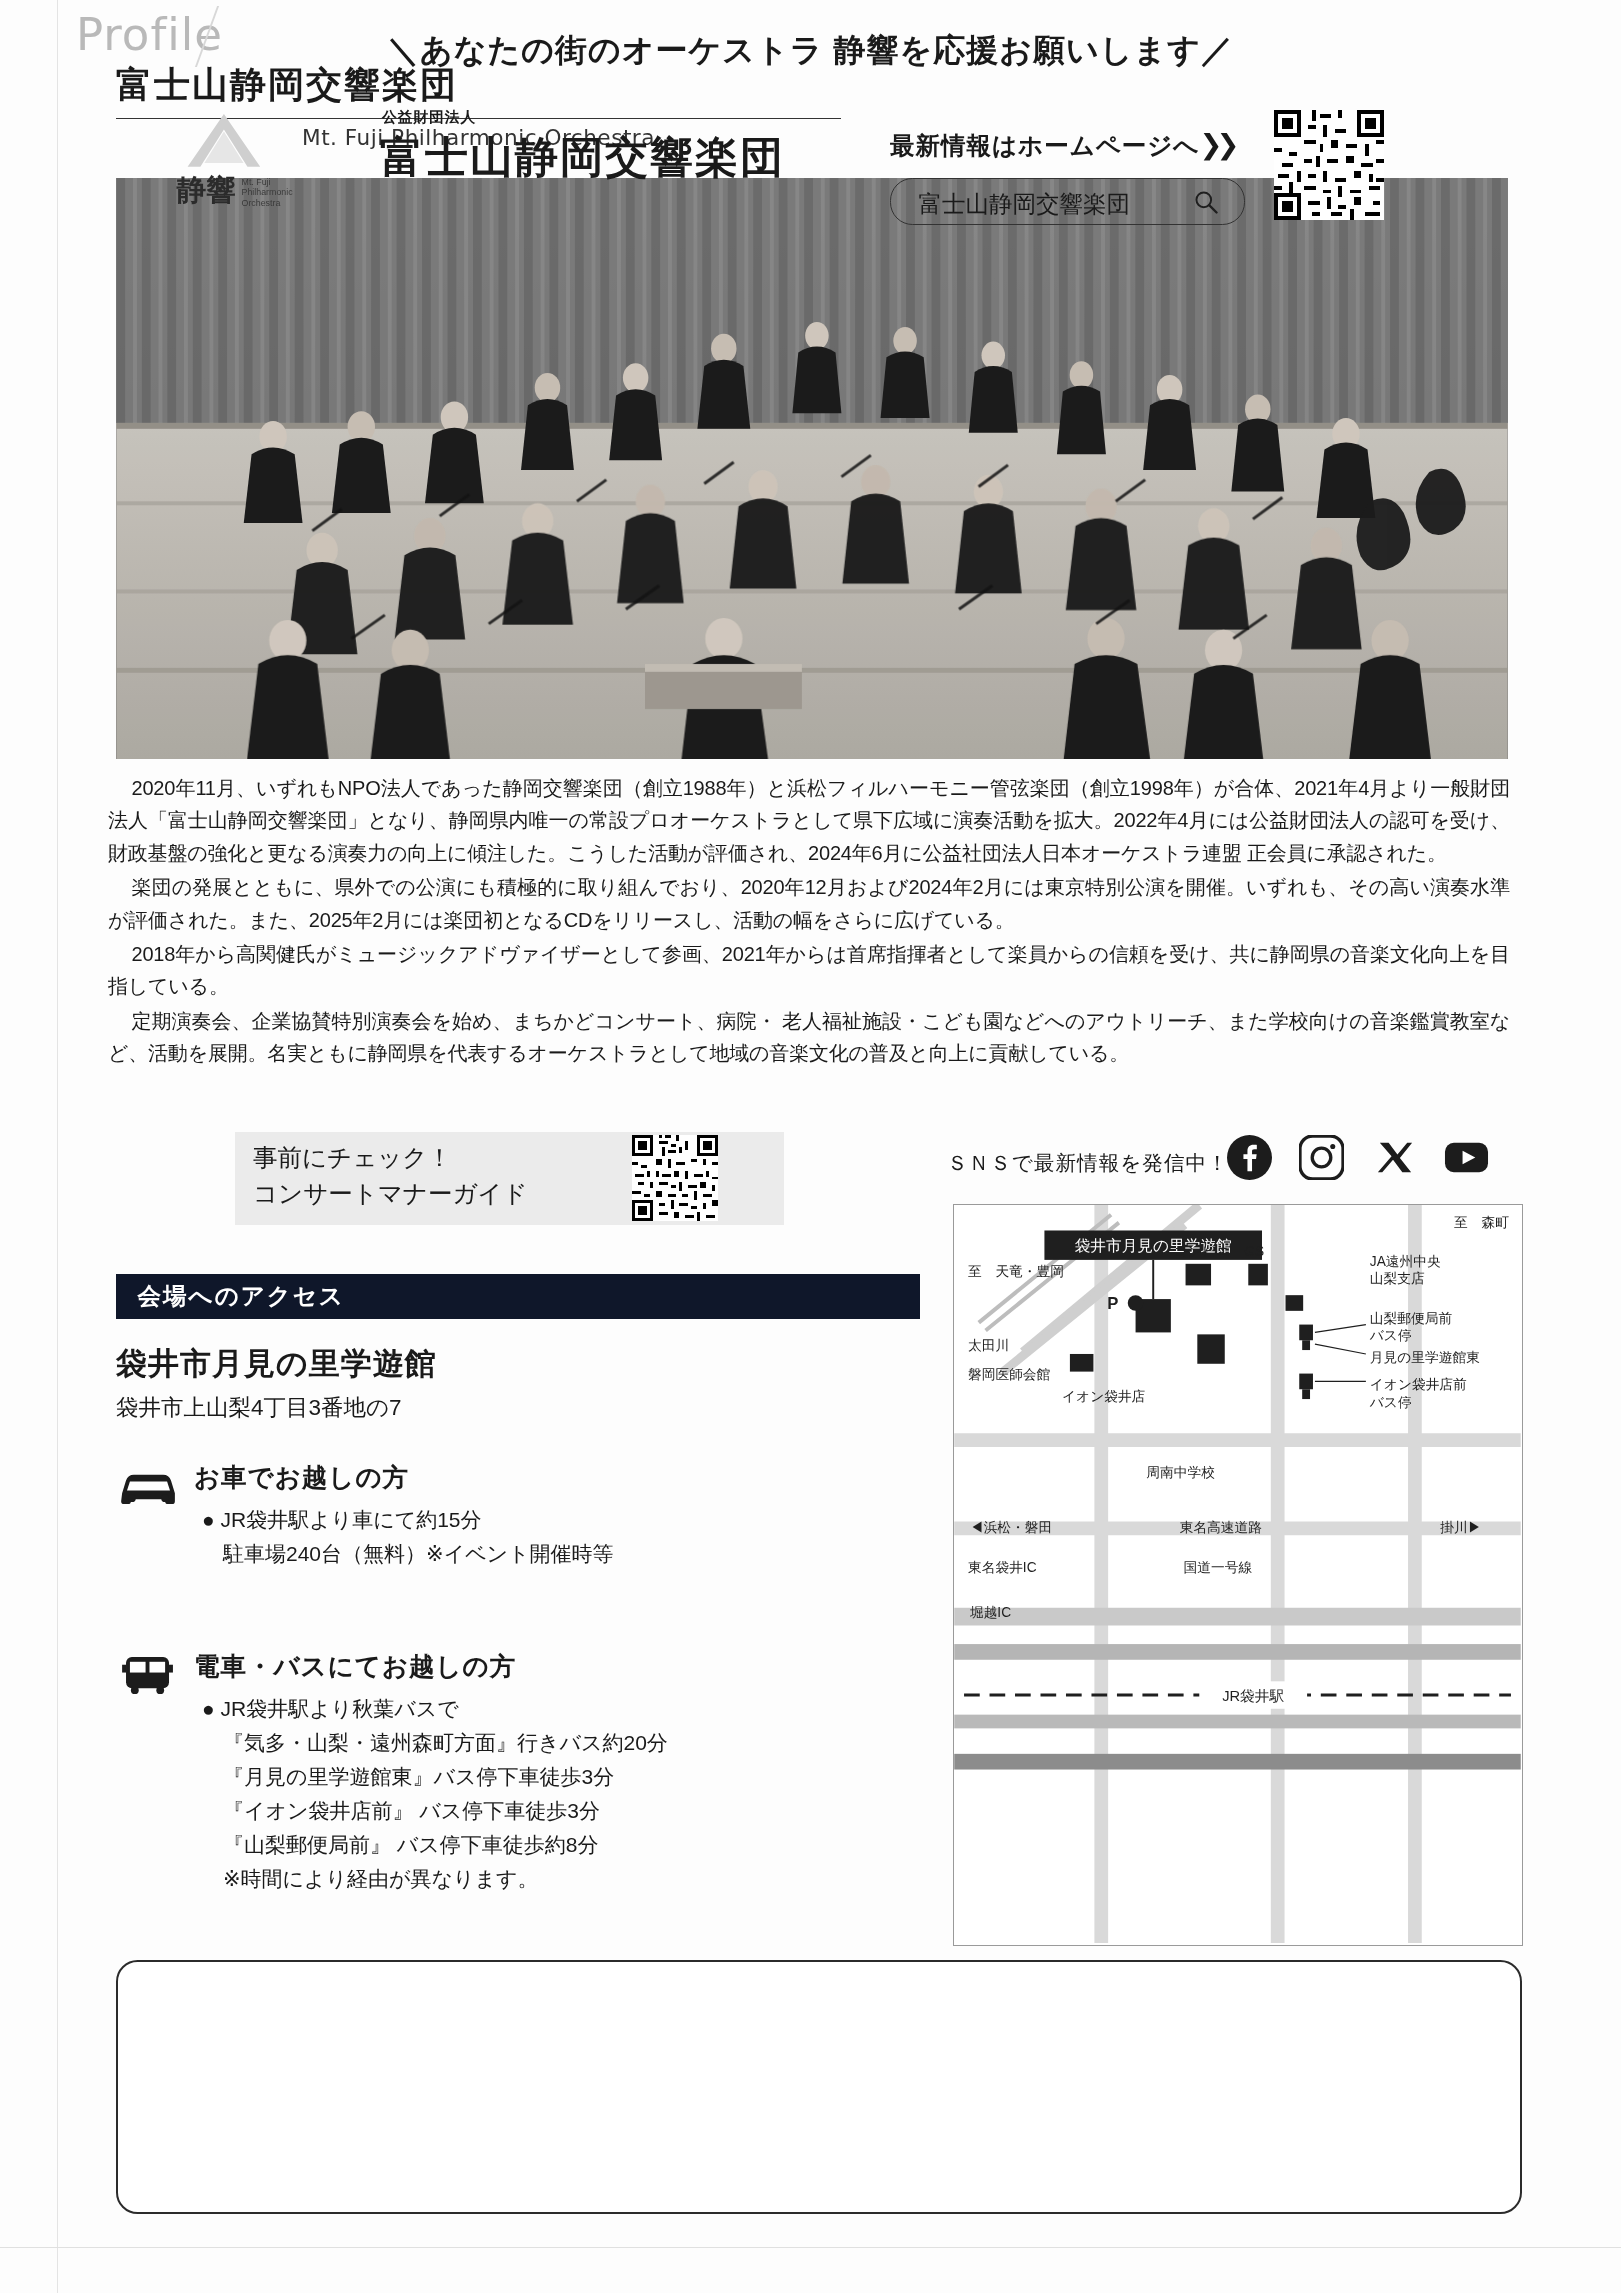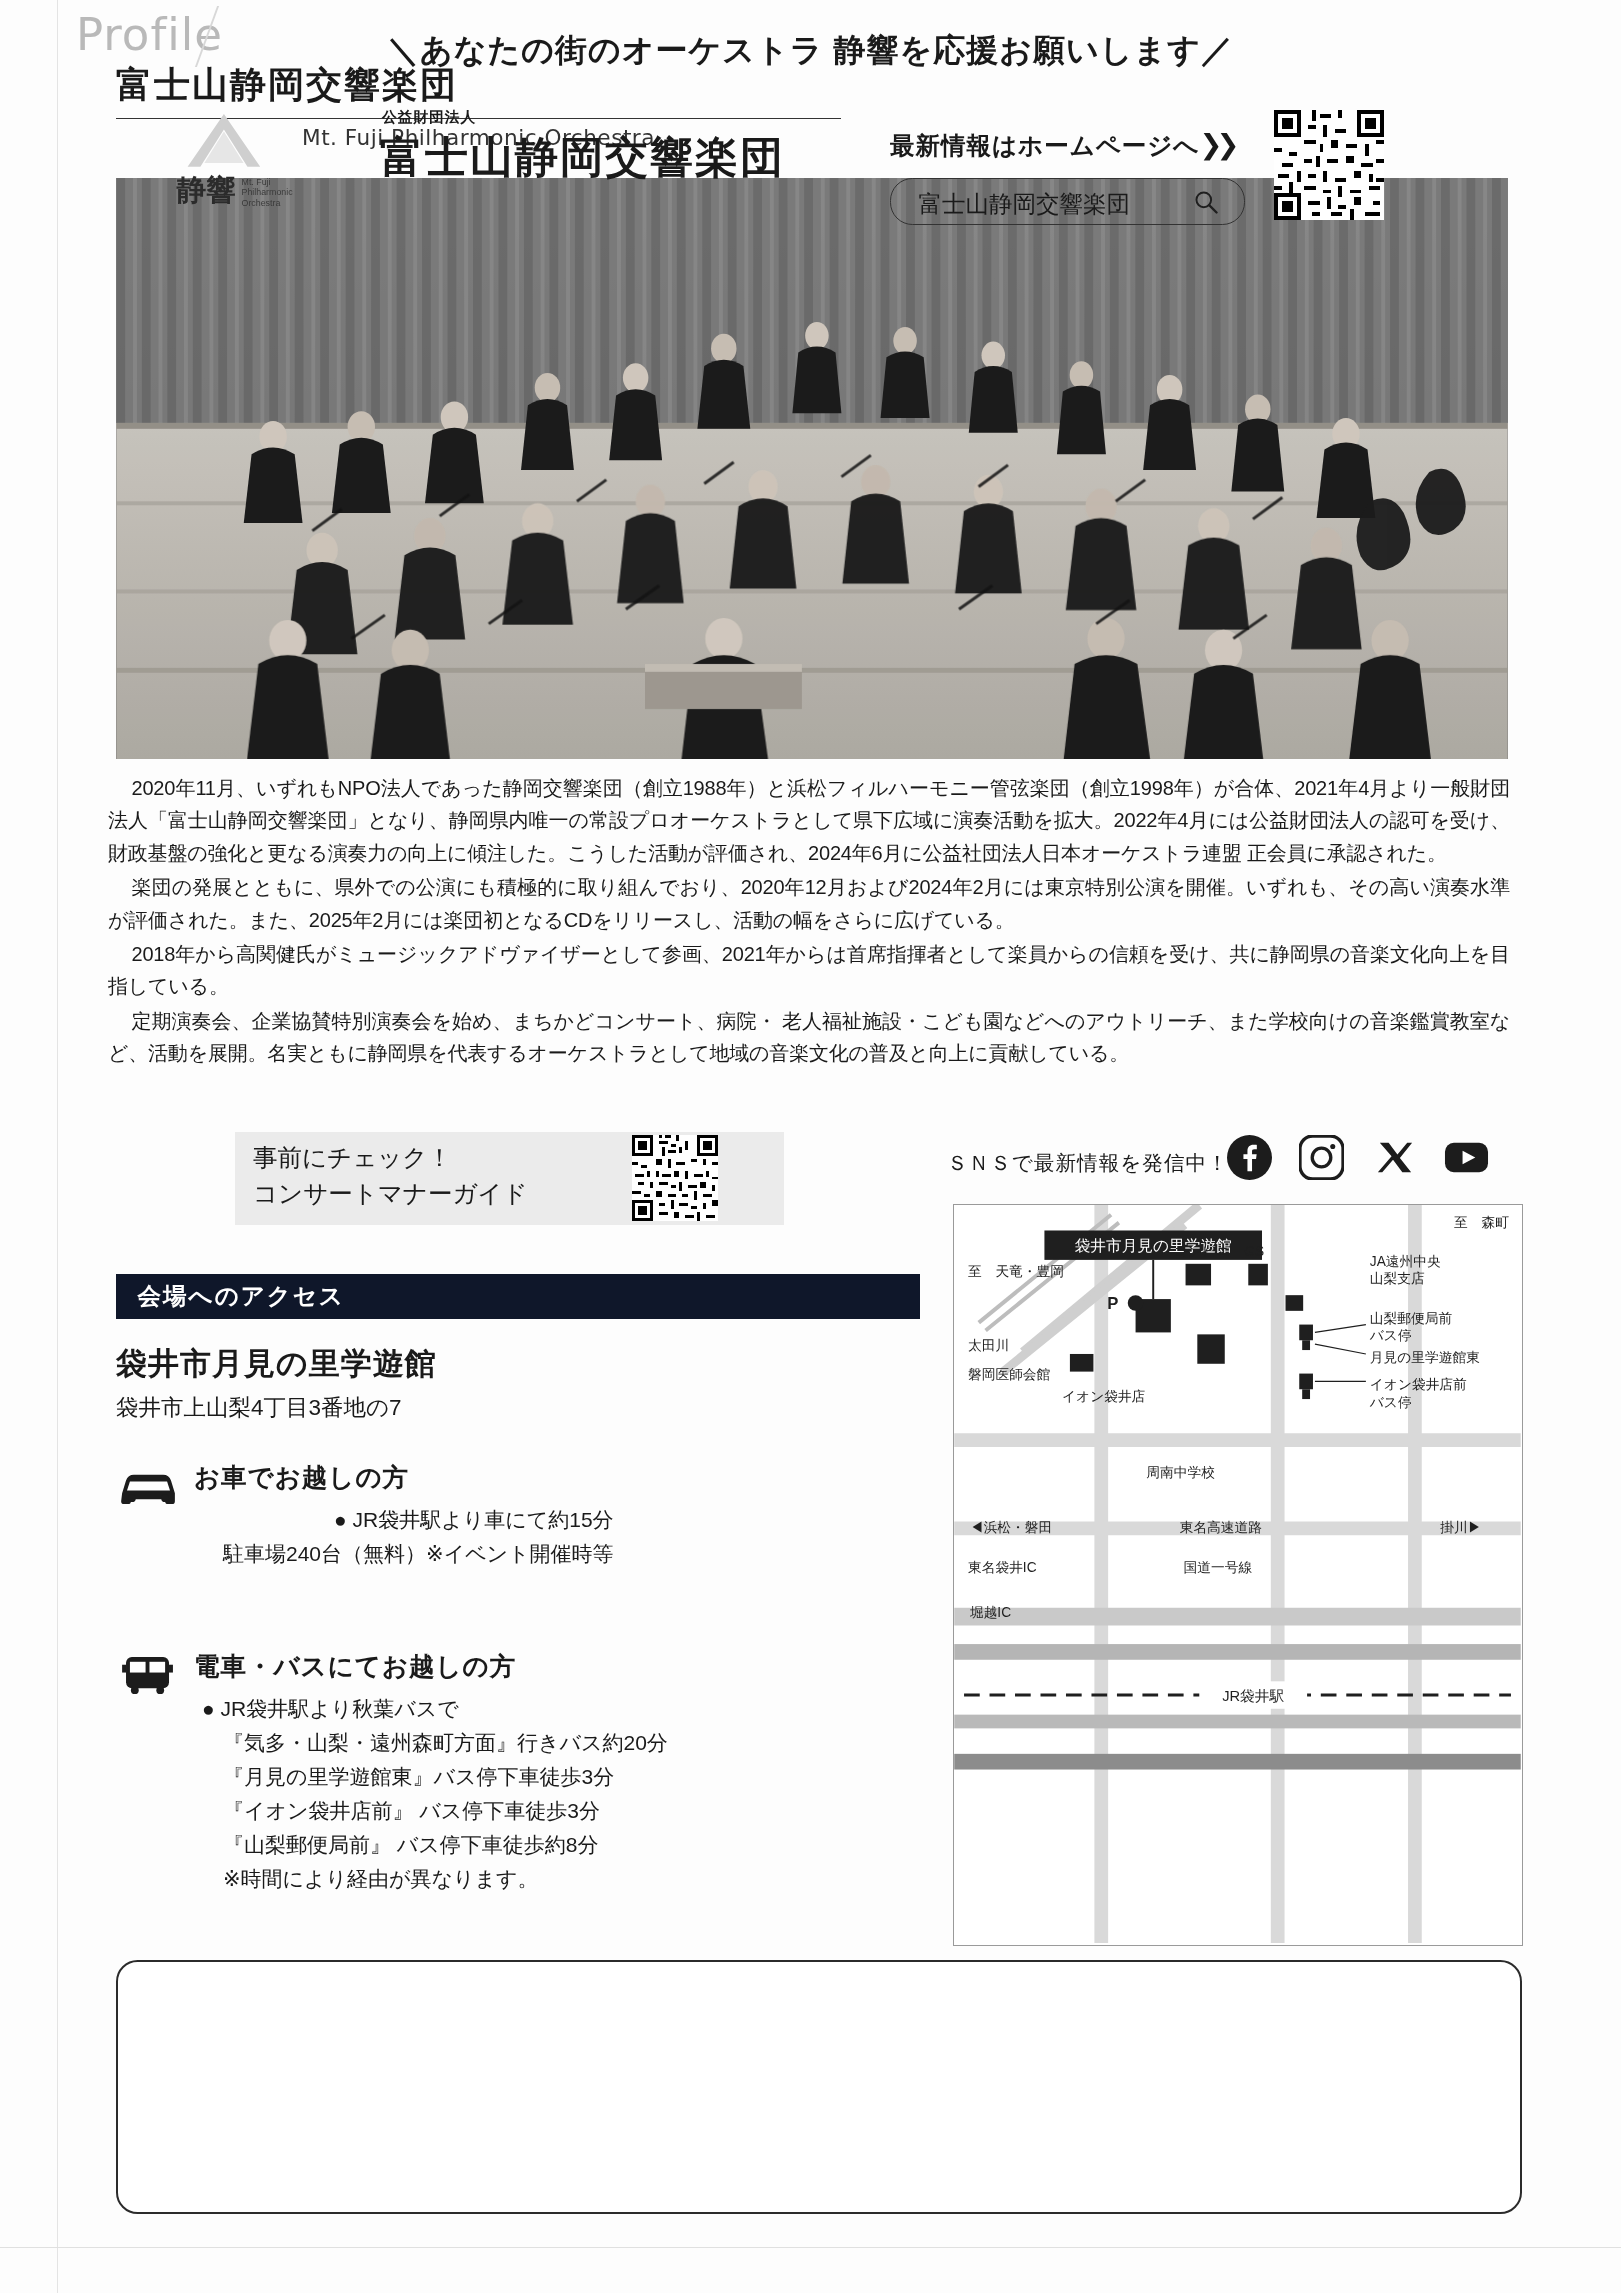--- a/index.html
+++ b/index.html
@@ -423,21 +423,21 @@
         </svg>
     </span>
   </div>
 
   <div class="access-bar">
     <span>会場へのアクセス</span>
   </div>
   <div class="venue-name">袋井市月見の里学遊館</div>
   <div class="venue-addr">袋井市上山梨4丁目3番地の7</div>
 
-  <div class="acc-block" style="left:116px;top:1460px;width:804px;height:167px;text-align:right;">
+  <div class="acc-block" style="left:116px;top:1460px;width:804px;height:167px;">
     <span class="acc-icon">
       <svg width="65" height="43" viewBox="0 0 66 44">
         <path d="M6 30 L10 17 q2-6 8-6 h30 q6 0 8 6 l4 13 v8 q0 3-3 3 h-4 q-3 0-3-3 v-2 H15 v2 q0 3-3 3 H8 q-3 0-3-3 z" fill="#1c1c1c"></path>
         <path d="M14 18 h38 l3 9 H11 z" fill="#fff"></path>
         <circle cx="16" cy="35" r="4" fill="#1c1c1c"></circle>
           <circle cx="50" cy="35" r="4" fill="#1c1c1c"></circle>
       </svg>
     </span>
     <div class="acc-title">お車でお越しの方</div>
     <div class="acc-list">

